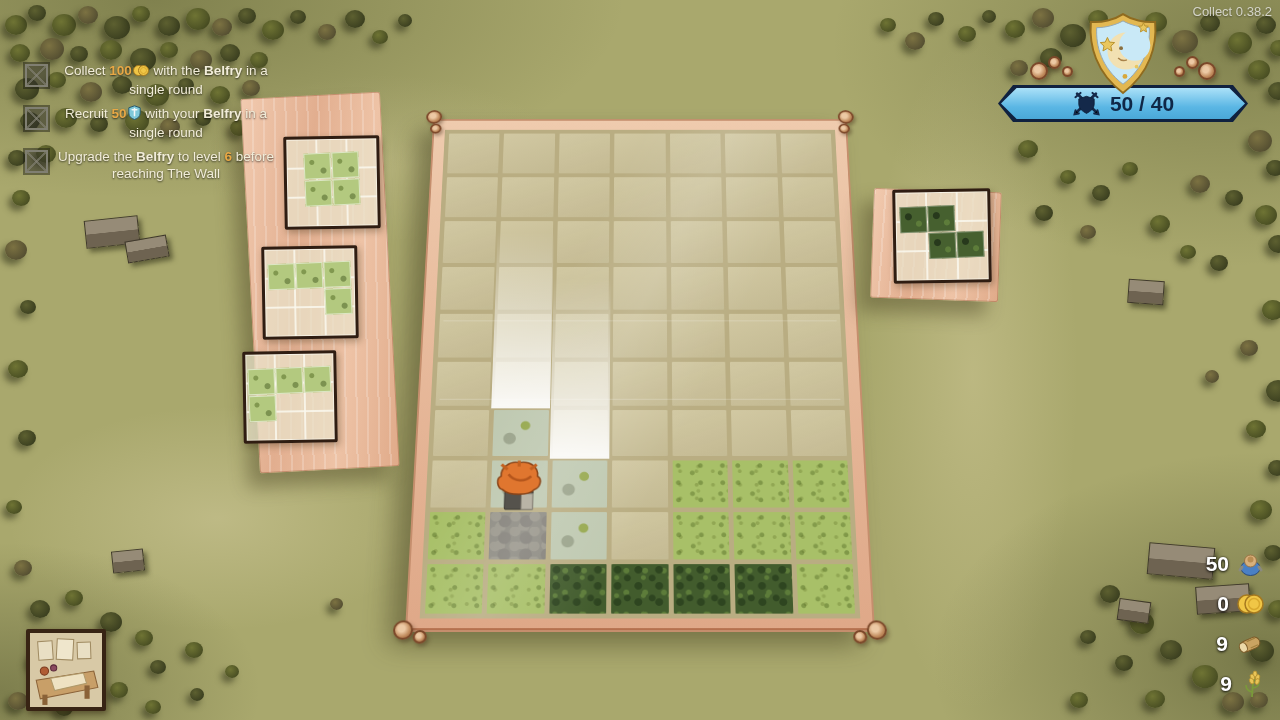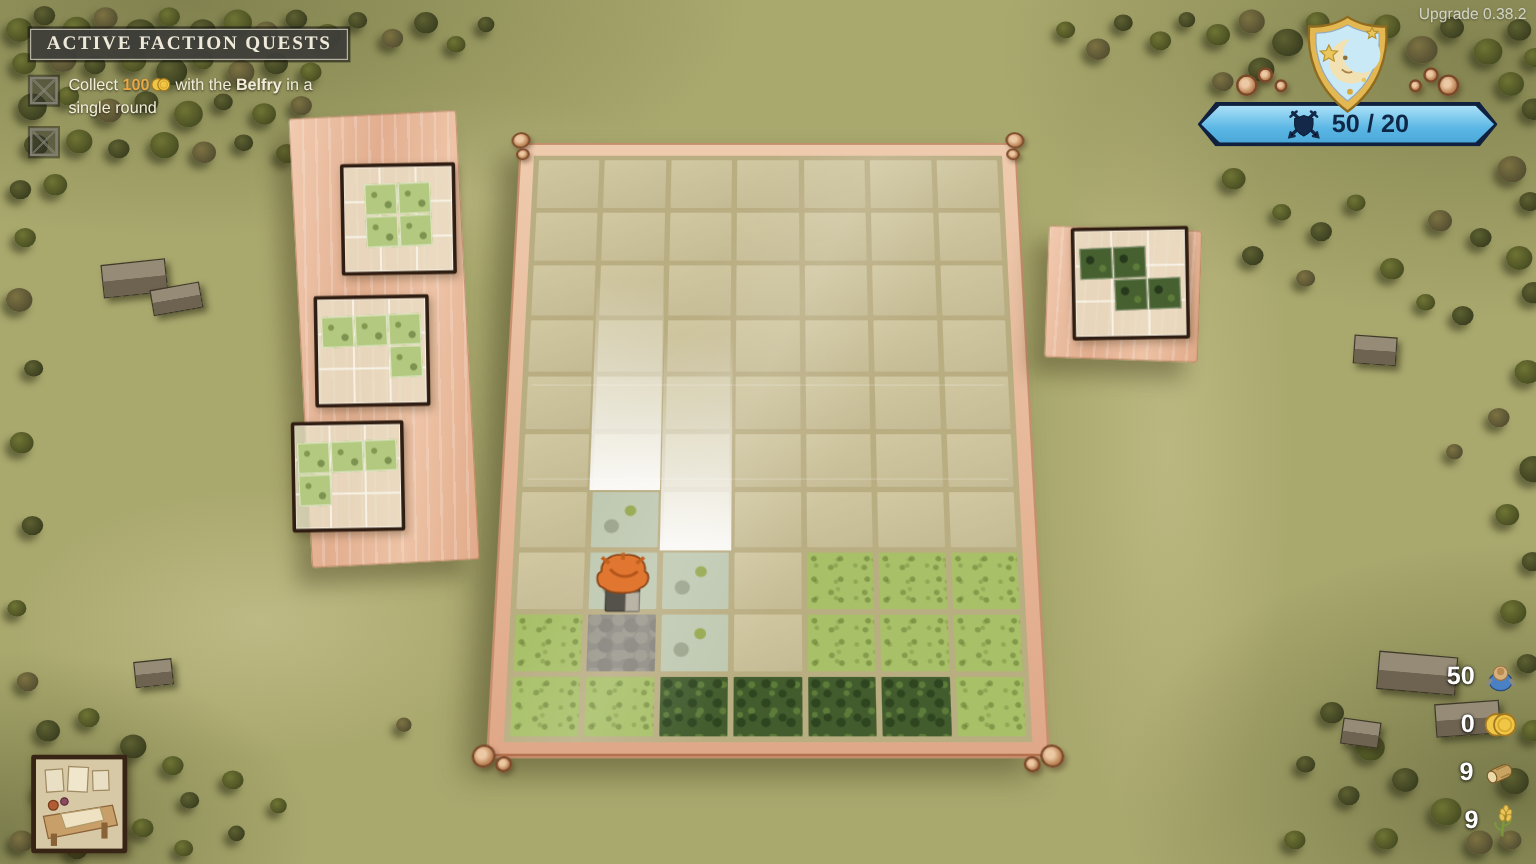--- a/index.html
+++ b/index.html
@@ -96,21 +96,21 @@
     border:4px solid #241a10;box-shadow:inset 0 0 0 2px #d9c089, 3px 3px 8px rgba(60,40,20,.45);}
   .round .num{position:absolute;inset:0;display:flex;align-items:center;justify-content:center;
     font-family:"Liberation Serif",serif;font-weight:bold;font-size:29px;color:#31261a;}
 
   
   .qhead{position:absolute;left:25px;top:24px;padding:3px 13px;z-index:6;
     background:rgba(62,62,58,.95);border:1px solid #b5b2a4;box-shadow:0 0 0 2px rgba(22,22,16,.6);
     font-family:"Liberation Serif",serif;font-size:16px;font-weight:bold;letter-spacing:1.5px;
     color:#eee9d8;}
   .qlist{position:absolute;left:25px;top:62px;width:250px;z-index:6;}
-  .quest{display:flex;gap:9px;margin-bottom:7px;align-items:flex-start;}
+  .quest{display:flex;gap:9px;margin-bottom:7px;align-items:flex-start;text-align:center;}
   .qcheck{flex:0 0 auto;width:19px;height:19px;margin-top:2px;
     background-color:rgba(46,46,40,.55);border:2px solid #807f72;
     box-shadow:0 0 0 2px rgba(22,22,16,.45);
     background-image:linear-gradient(45deg, transparent 46%, rgba(135,133,120,.6) 46%, rgba(135,133,120,.6) 54%, transparent 54%),
       linear-gradient(-45deg, transparent 46%, rgba(135,133,120,.6) 46%, rgba(135,133,120,.6) 54%, transparent 54%);}
   .qtext{font-size:13.5px;line-height:17px;color:#f2edd9;width:218px;
     text-shadow:0 1px 2px rgba(0,0,0,.7);}
   .seg-num{color:#e8a845;font-weight:bold;}
   .seg-bold{font-weight:bold;}
   .qicon{display:inline-block;vertical-align:-2px;margin:0 1px;}
@@ -409,36 +409,43 @@
         <div class="pcell pf"></div>
         <div class="pcell pf"></div>
         <div class="pcell hole"></div>
         <div class="pcell hole"></div>
         <div class="pcell pf"></div>
         <div class="pcell pf"></div>
       </div>
     </div>
 
 
-  <div class="qhead">ACTIVE FACTION QUESTS</div>
   <div class="qlist" id="quest-list">
       <div class="quest">
         <span class="qcheck"></span>
         <div class="qtext"><span>Collect </span><span class="seg-num">100</span><span class="qicon"><svg width="16" height="13" viewBox="0 0 16 13">
               <circle cx="5.5" cy="6.5" r="5" fill="#f0c646" stroke="#a5791f"></circle>
               <circle cx="10.5" cy="6.5" r="5" fill="#f0c646" stroke="#a5791f"></circle>
               <circle cx="10.5" cy="6.5" r="3" fill="none" stroke="#d9a92e"></circle>
             </svg></span><span> with the </span><span class="seg-bold">Belfry</span><span> in a single round</span></div>
       </div>
       <div class="quest">
         <span class="qcheck"></span>
-      </div>
-    </div>
-
-  <div class="version">Upgrade 0.38.2</div>
+        <div class="qtext"><span>Recruit </span><span class="seg-num">50</span><span class="qicon"><svg width="13" height="15" viewBox="0 0 13 15">
+              <path d="M6.5 .8 L12.2 2.8 V8 C12.2 11.8 9.7 13.4 6.5 14.5 C3.3 13.4 .8 11.8 .8 8 V2.8 Z" fill="#7fc9da" stroke="#29576b"></path>
+              <path d="M6.5 3.6 v7 M4.2 4.8 h4.6" stroke="#f2f8f8" stroke-width="1.6" stroke-linecap="round"></path>
+            </svg></span><span> with your </span><span class="seg-bold">Belfry</span><span> in a single round</span></div>
+      </div>
+      <div class="quest">
+        <span class="qcheck"></span>
+        <div class="qtext"><span>Upgrade the </span><span class="seg-bold">Belfry</span><span> to level </span><span class="seg-num">6</span><span> before reaching The Wall</span></div>
+      </div>
+    </div>
+
+  <div class="version">Collect 0.38.2</div>
   <span class="fcurl" style="left:1030px;top:62px;width:18px;height:18px;z-index:5"></span>
   <span class="fcurl" style="left:1048px;top:56px;width:13px;height:13px;z-index:5"></span>
   <span class="fcurl" style="left:1062px;top:66px;width:11px;height:11px;z-index:5"></span>
   <span class="fcurl" style="left:1198px;top:62px;width:18px;height:18px;z-index:5"></span>
   <span class="fcurl" style="left:1186px;top:56px;width:13px;height:13px;z-index:5"></span>
   <span class="fcurl" style="left:1174px;top:66px;width:11px;height:11px;z-index:5"></span>
   <div class="shield">
     <svg viewBox="0 0 76 86" width="74" height="84">
       <path d="M38 2 C47 8 60 11 71 10 C73 34 66 62 38 83 C10 62 3 34 5 10 C16 11 29 8 38 2 Z" fill="#e3b852" stroke="#8f6b1f" stroke-width="2"></path>
       <path d="M38 9 C45 13 56 16 65 16 C66 35 60 57 38 74 C16 57 10 35 11 16 C20 16 31 13 38 9 Z" fill="#c9e9f7" stroke="#93a9b8"></path>
@@ -454,21 +461,21 @@
   </div>
   <div class="banner">
     <div class="banner-in">
       <span style="display:inline-flex">
         <svg viewBox="0 0 34 30" width="29" height="26">
           <path d="M6 3 L28 24 M28 3 L6 24" stroke="#14294a" stroke-width="3.2" stroke-linecap="round"></path>
           <path d="M4 7 L10 2 M24 2 L30 7 M8 26 l-5 1 1.2-4.6 M26 26 l5 1 -1.2-4.6" stroke="#14294a" stroke-width="2.4" stroke-linecap="round"></path>
           <path d="M17 6 L26 9 V15 C26 20 22 23.5 17 26 C12 23.5 8 20 8 15 V9 Z" fill="#14294a" stroke="#0d1e38"></path>
         </svg>
       </span>
-      <span class="banner-val">50 / 20</span>
+      <span class="banner-val">50 / 40</span>
     </div>
   </div>
 
   <div class="res" id="res-list">
       <div class="resrow">
         <span class="resval">50</span>
         <span style="display: inline-flex;">
           <svg width="27" height="27" viewBox="0 0 27 27">
             <ellipse cx="13.5" cy="17" rx="9.5" ry="7.5" fill="#4a80c4" stroke="#2a4a78"></ellipse>
             <path d="M5 16 l-2 3 M22 16 l2 3" stroke="#8a8a80" stroke-width="3" stroke-linecap="round"></path>

